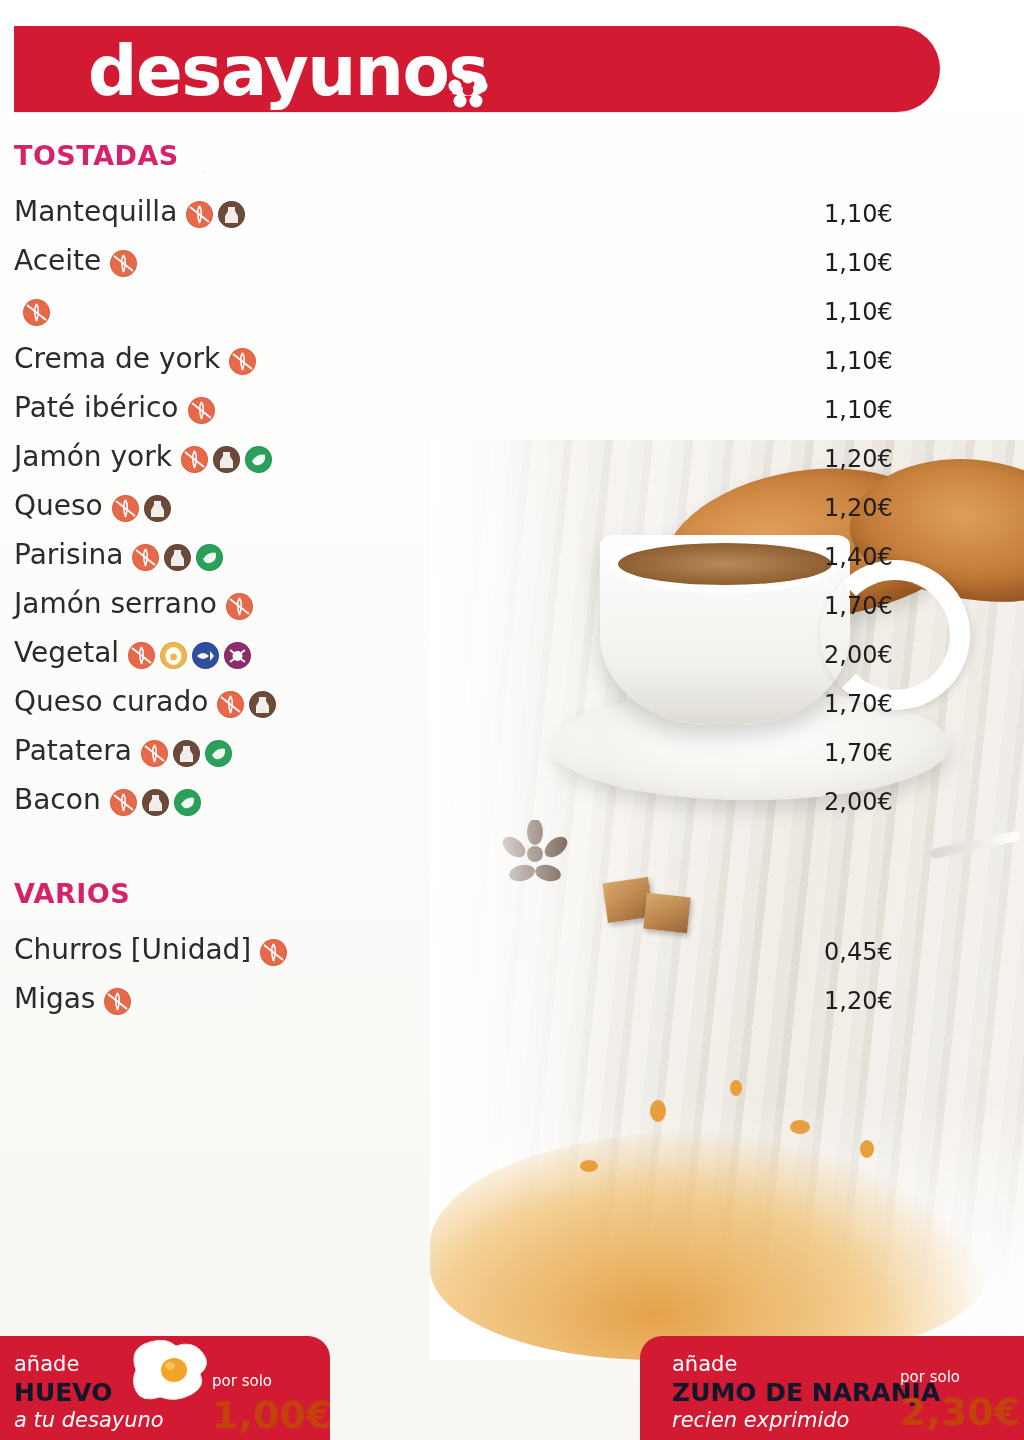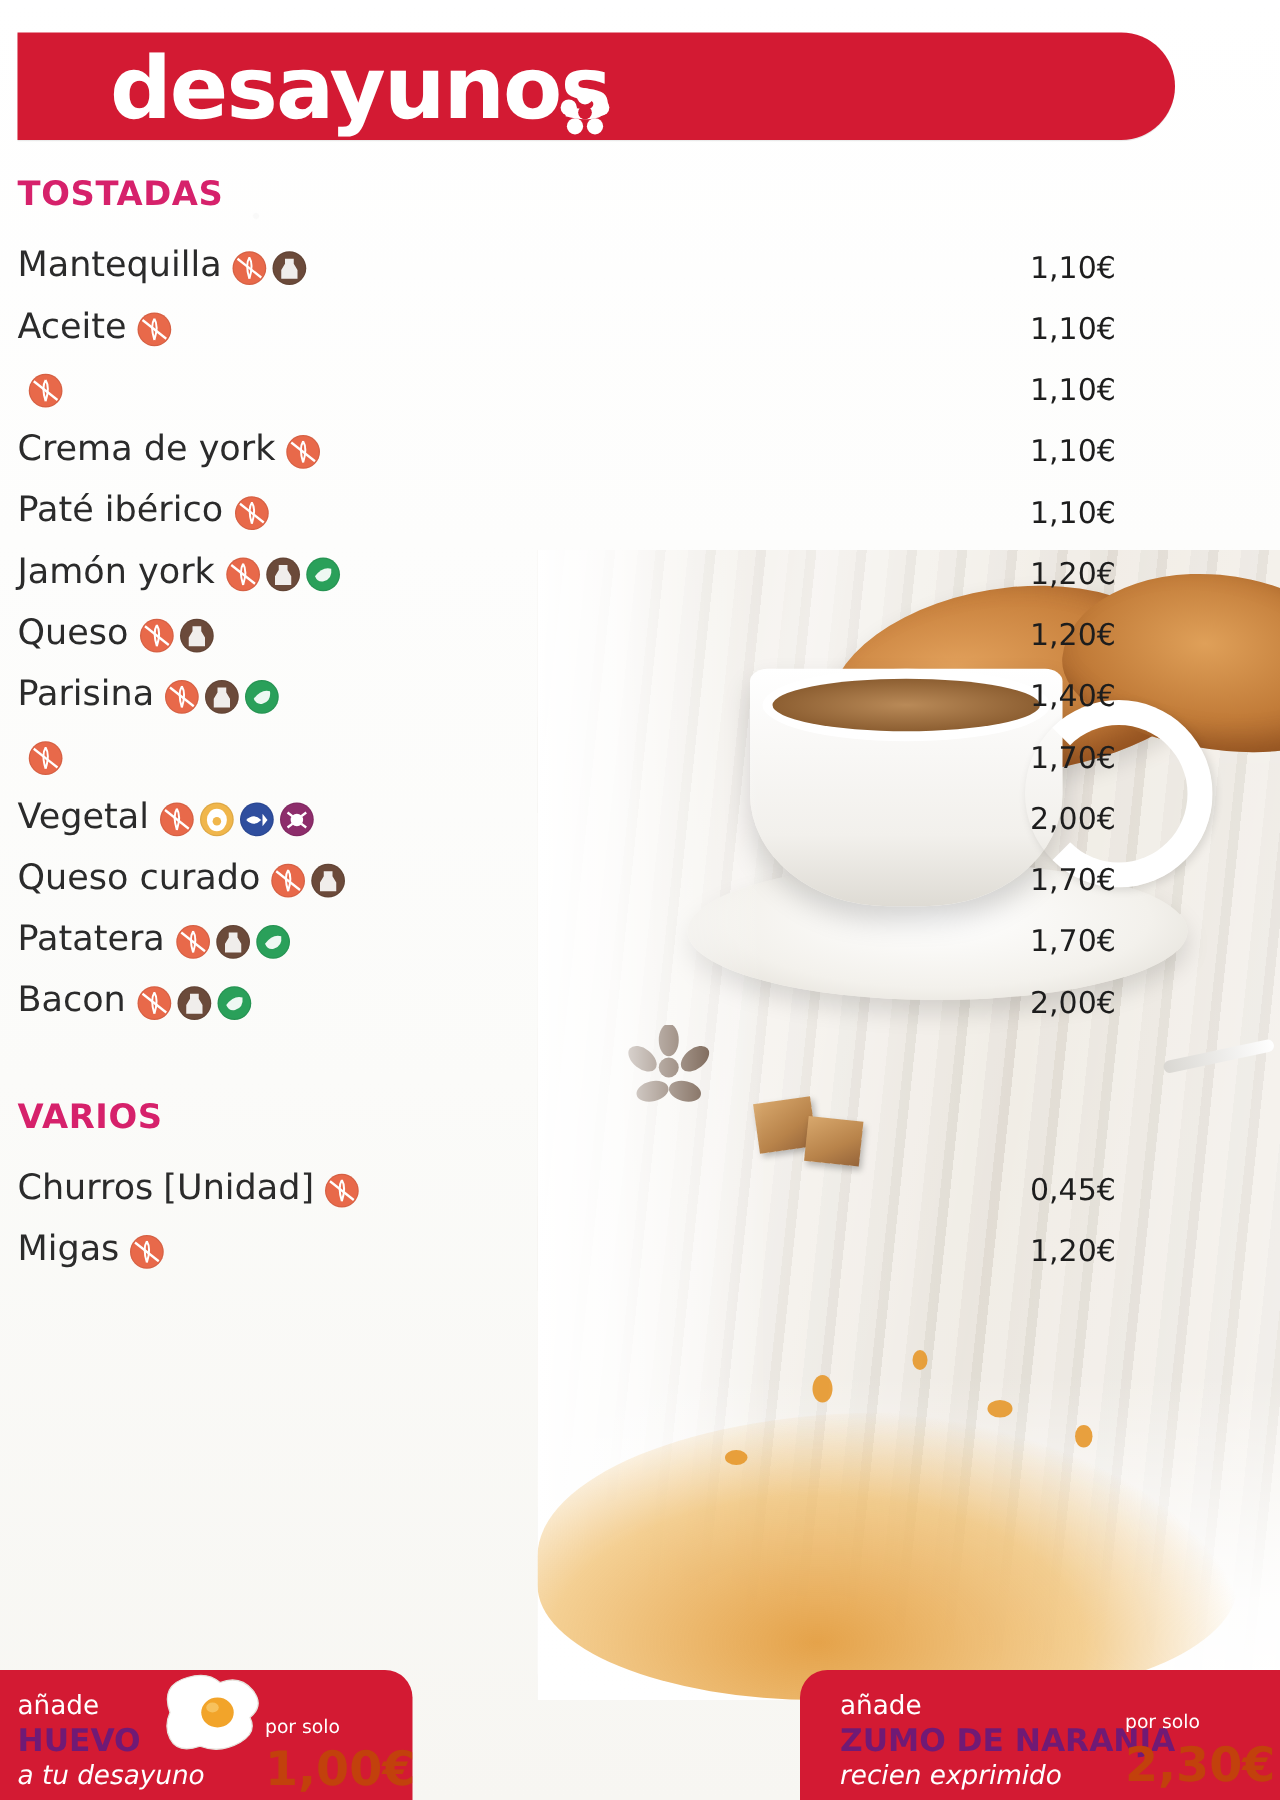--- a/index.html
+++ b/index.html
@@ -263,21 +263,21 @@
     border-radius: 22px 0 0 0;
   }
   .promo-add {
     position: absolute;
     color: #ffffff;
     font-size: 21px;
     font-family: "DejaVu Sans", sans-serif;
   }
   .promo-strong {
     position: absolute;
-    color: #701a75;
+    color: #0f172a;
     font-size: 25px;
     font-weight: bold;
     font-family: "DejaVu Sans", sans-serif;
   }
   .promo-sub {
     position: absolute;
     color: #ffffff;
     font-size: 21px;
     font-family: "DejaVu Sans", sans-serif;
     font-style: italic;
@@ -492,20 +492,21 @@
           <span class="alrg a-soja">
               <svg viewBox="0 0 27 27">
                 <path d="M7 15 q6 -8 13 -6 q1 8 -6 10 q-5 1 -7 -4z" fill="#fff" opacity="0.92"></path>
               </svg>
             </span>
         </span>
         <span class="price">1,40€</span>
       </li>
 
       <li class="row">
+        <span class="row-name">Jamón serrano</span>
         <span class="icons">
           <span class="alrg a-gluten">
               <svg viewBox="0 0 27 27">
                 <path d="M13.5 5 C11 9 11 14 13.5 22 M13.5 5 C16 9 16 14 13.5 22" stroke="#fff" stroke-width="1.6" fill="none"></path>
                 <path d="M4 6 L23 21" stroke="#fff" stroke-width="1.8"></path>
               </svg>
             </span>
         </span>
         <span class="price">1,70€</span>
       </li>

